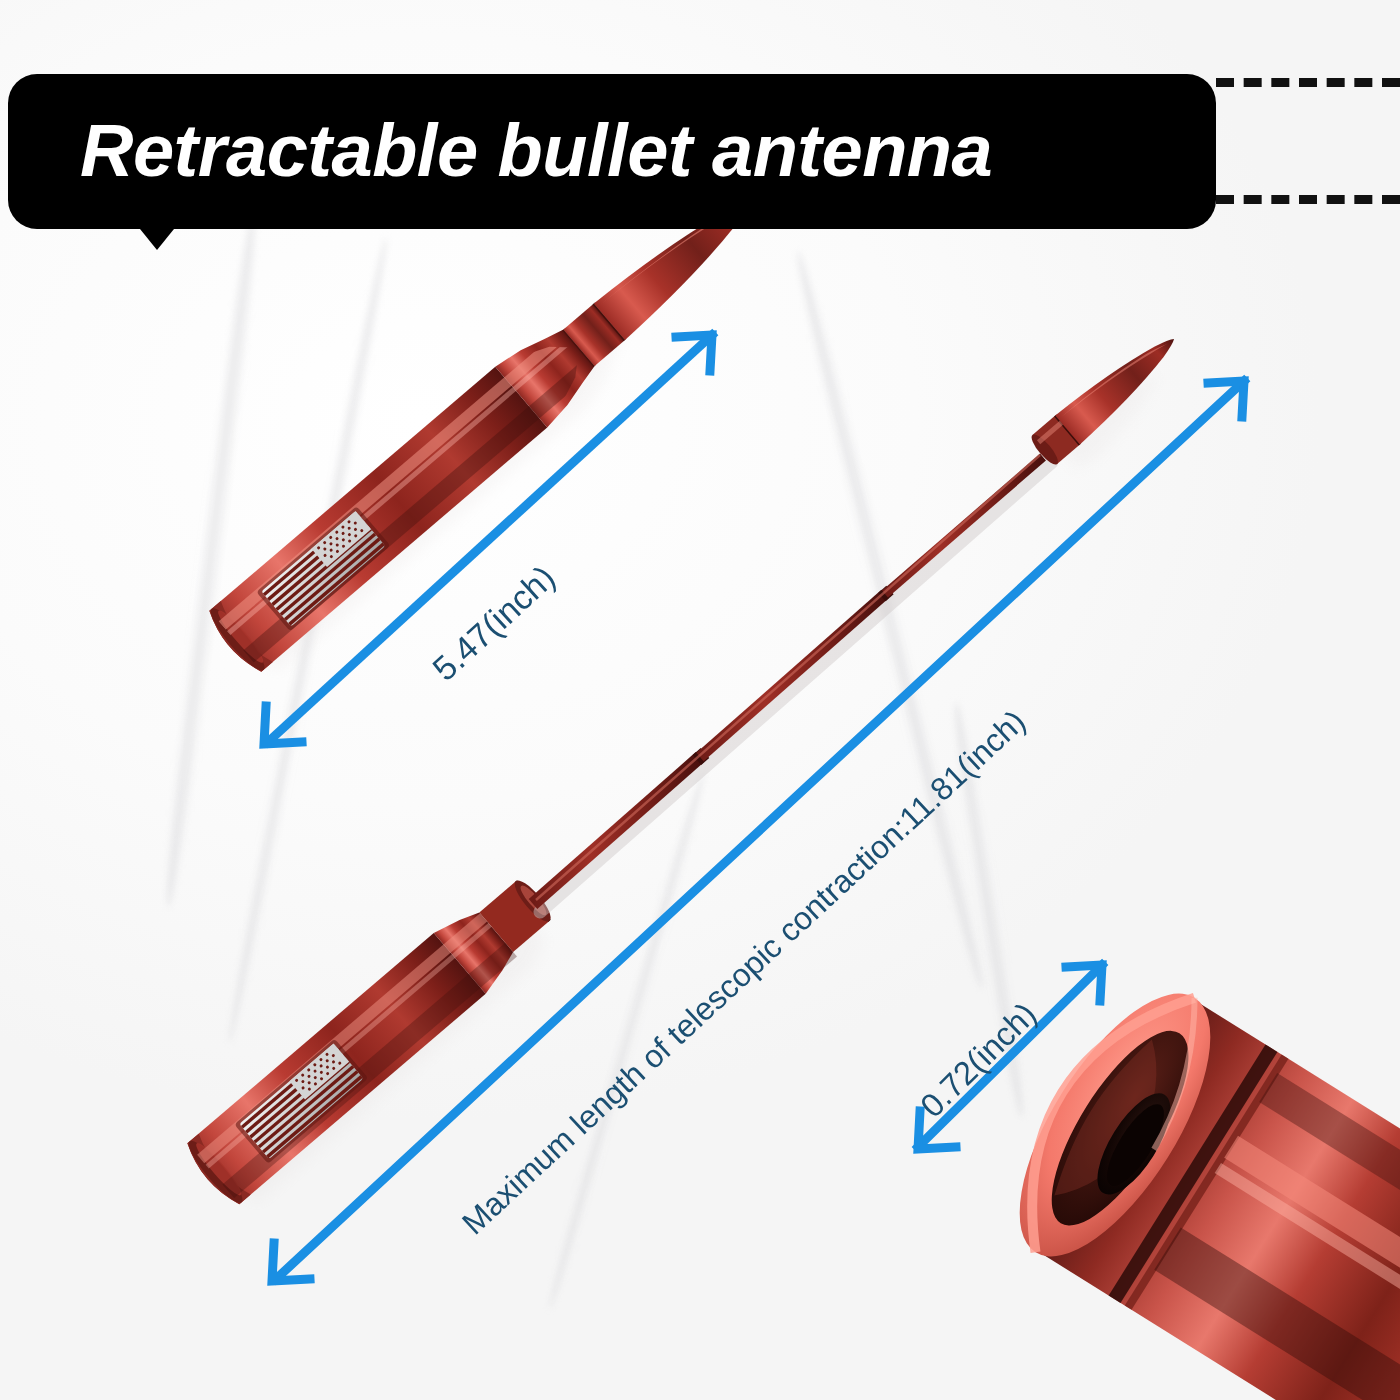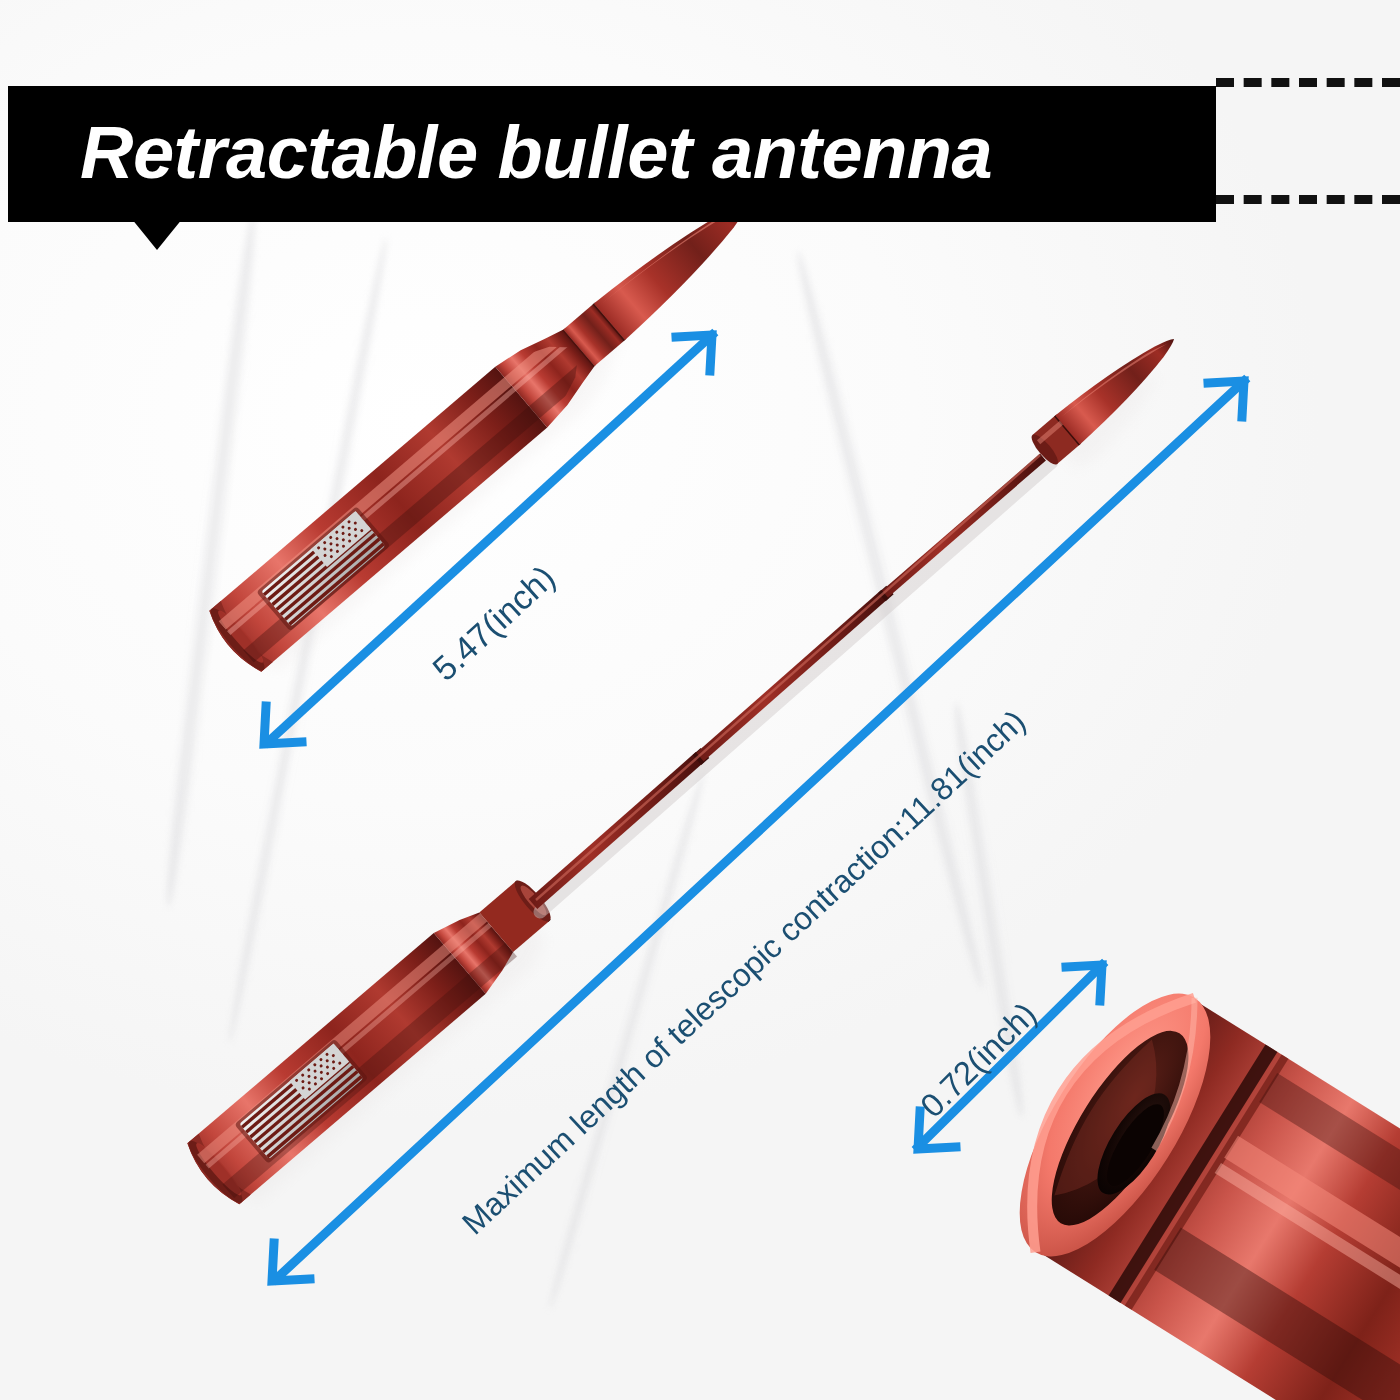--- a/index.html
+++ b/index.html
@@ -57,25 +57,26 @@
     left: 980px; top: 700px;
     width: 18px; height: 420px;
     transform: rotate(-9deg);
     border-radius: 50%;
   }
 
   
   .banner {
     position: absolute;
     left: 8px;
-    top: 86px;
+    top: 74px;
     width: 1208px;
-    height: 136px;
+    height: 155px;
     background: #000000;
     z-index: 40;
+    border-radius: 29px;
   }
   .banner-text {
     position: absolute;
     left: 72px;
     top: 50%;
     transform: translateY(-52%);
     color: #ffffff;
     font-family: "Liberation Sans", sans-serif;
     font-size: 74px;
     font-weight: bold;

